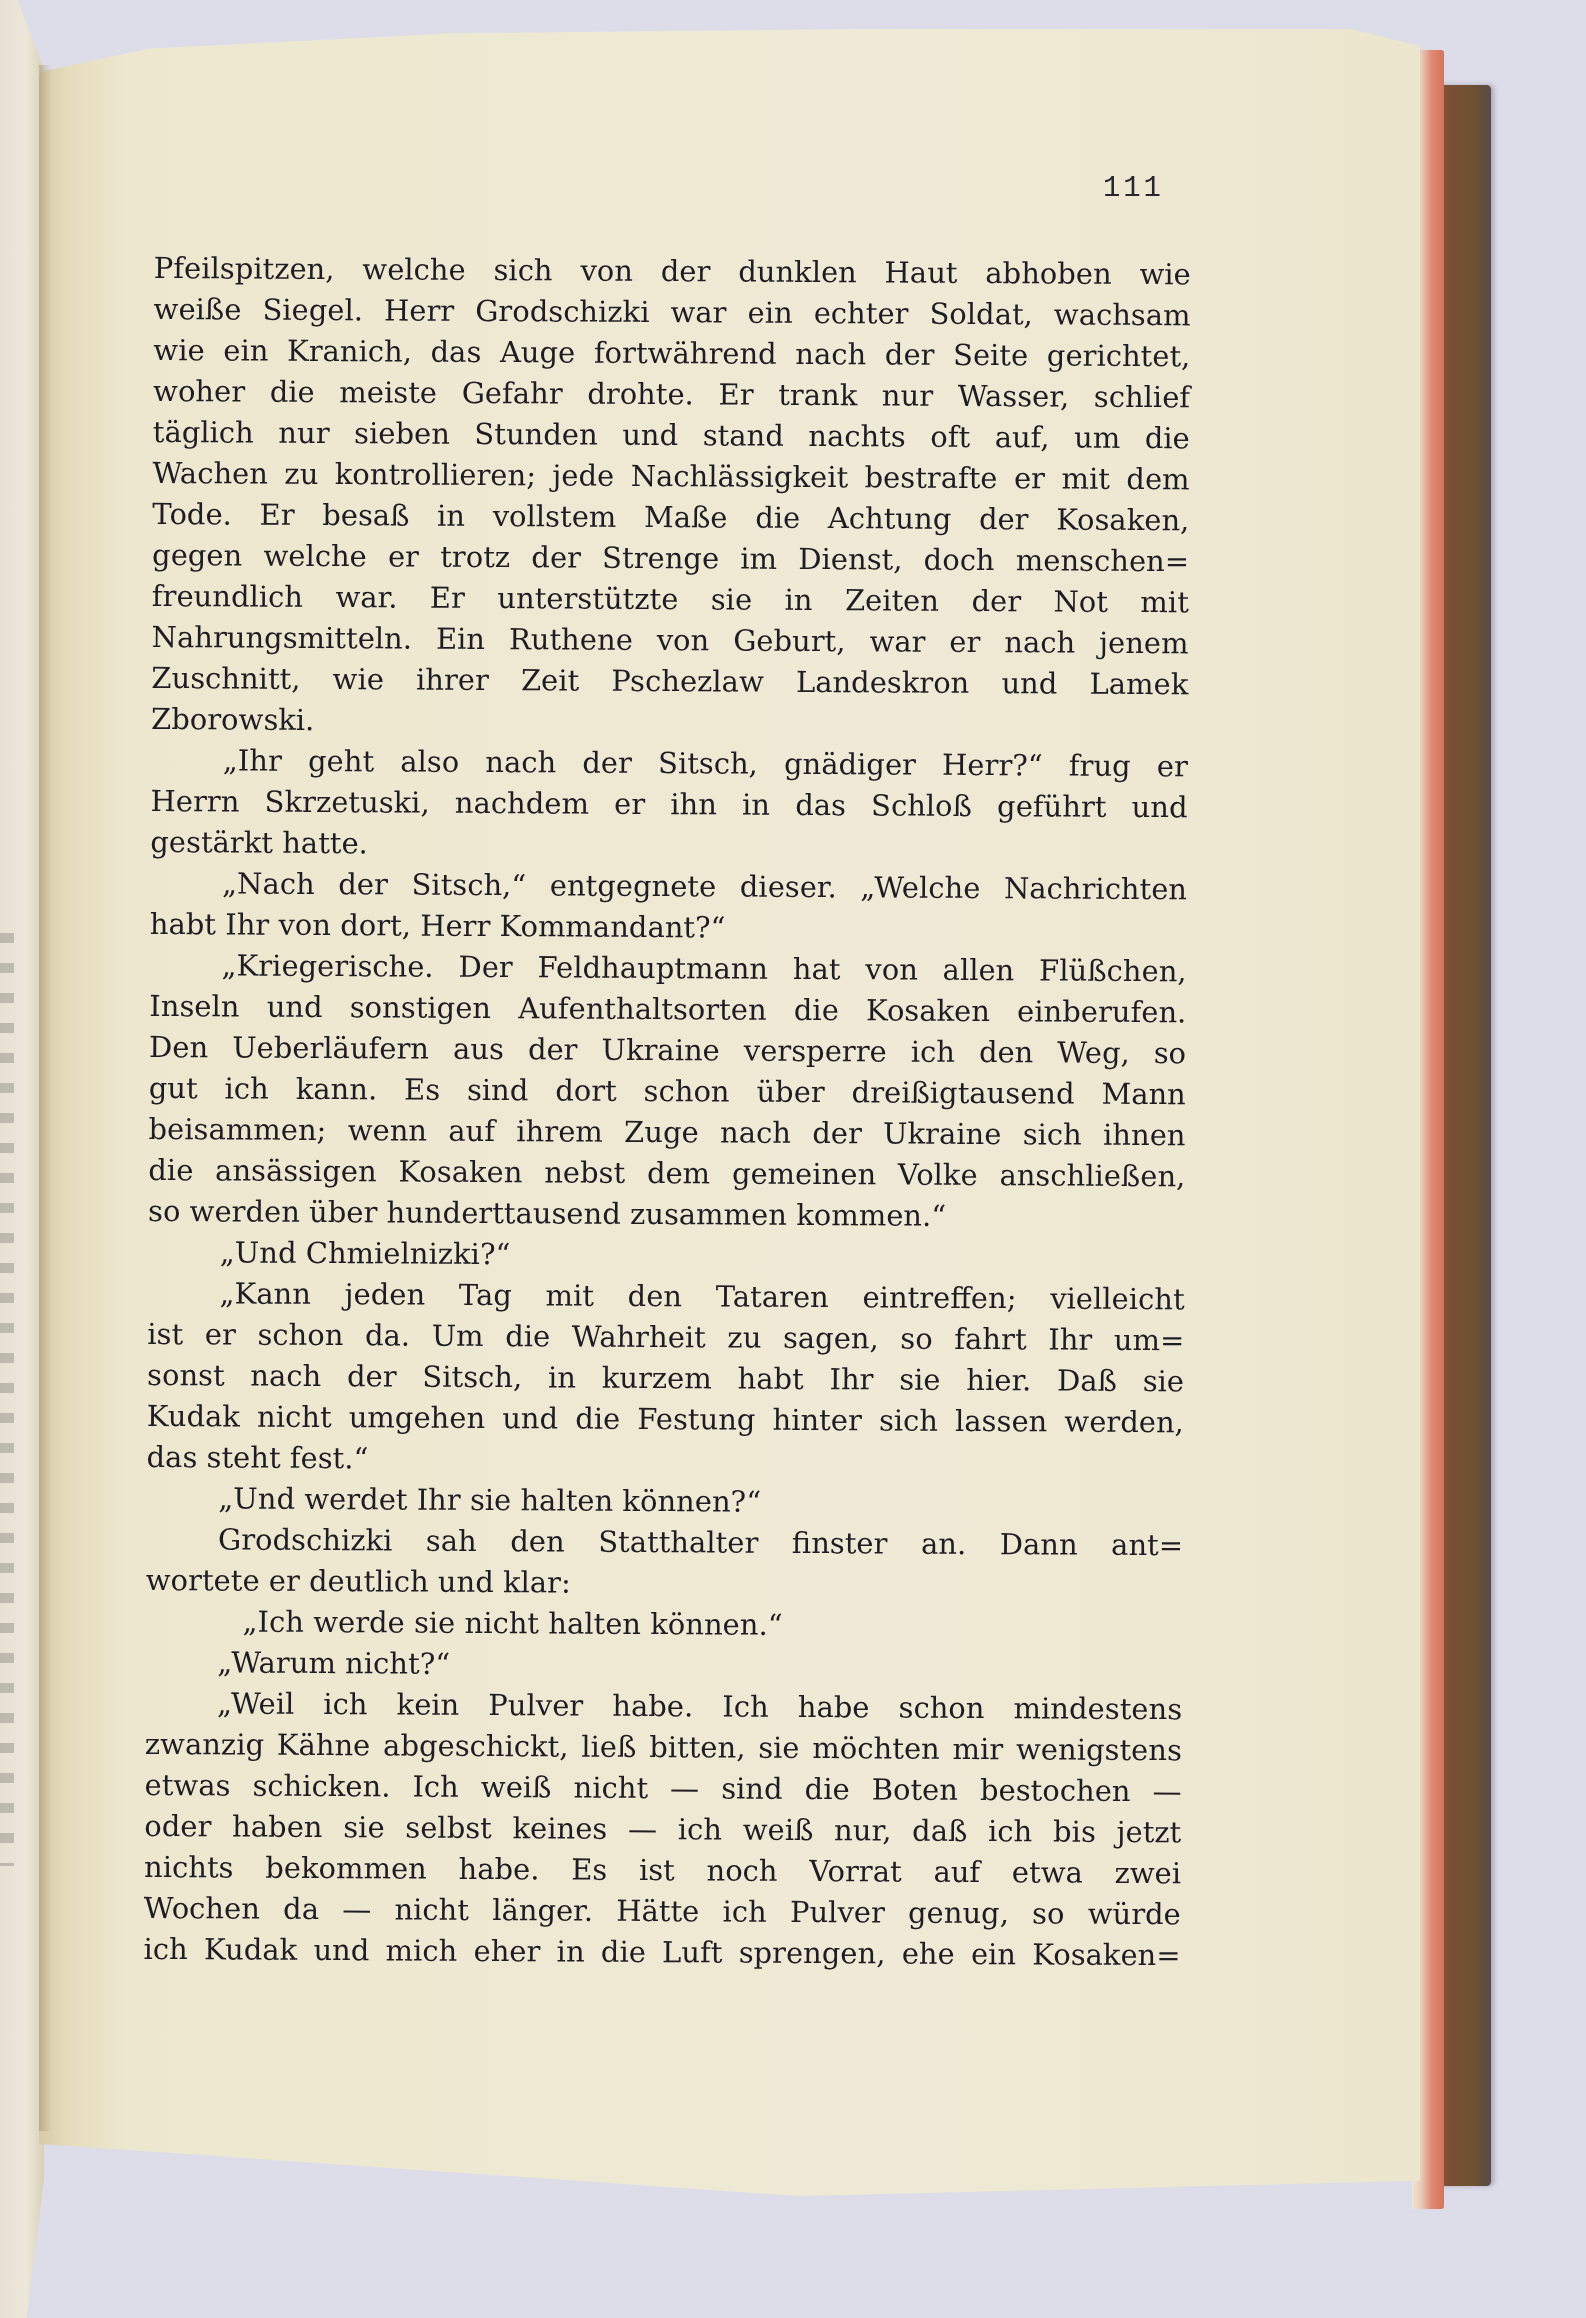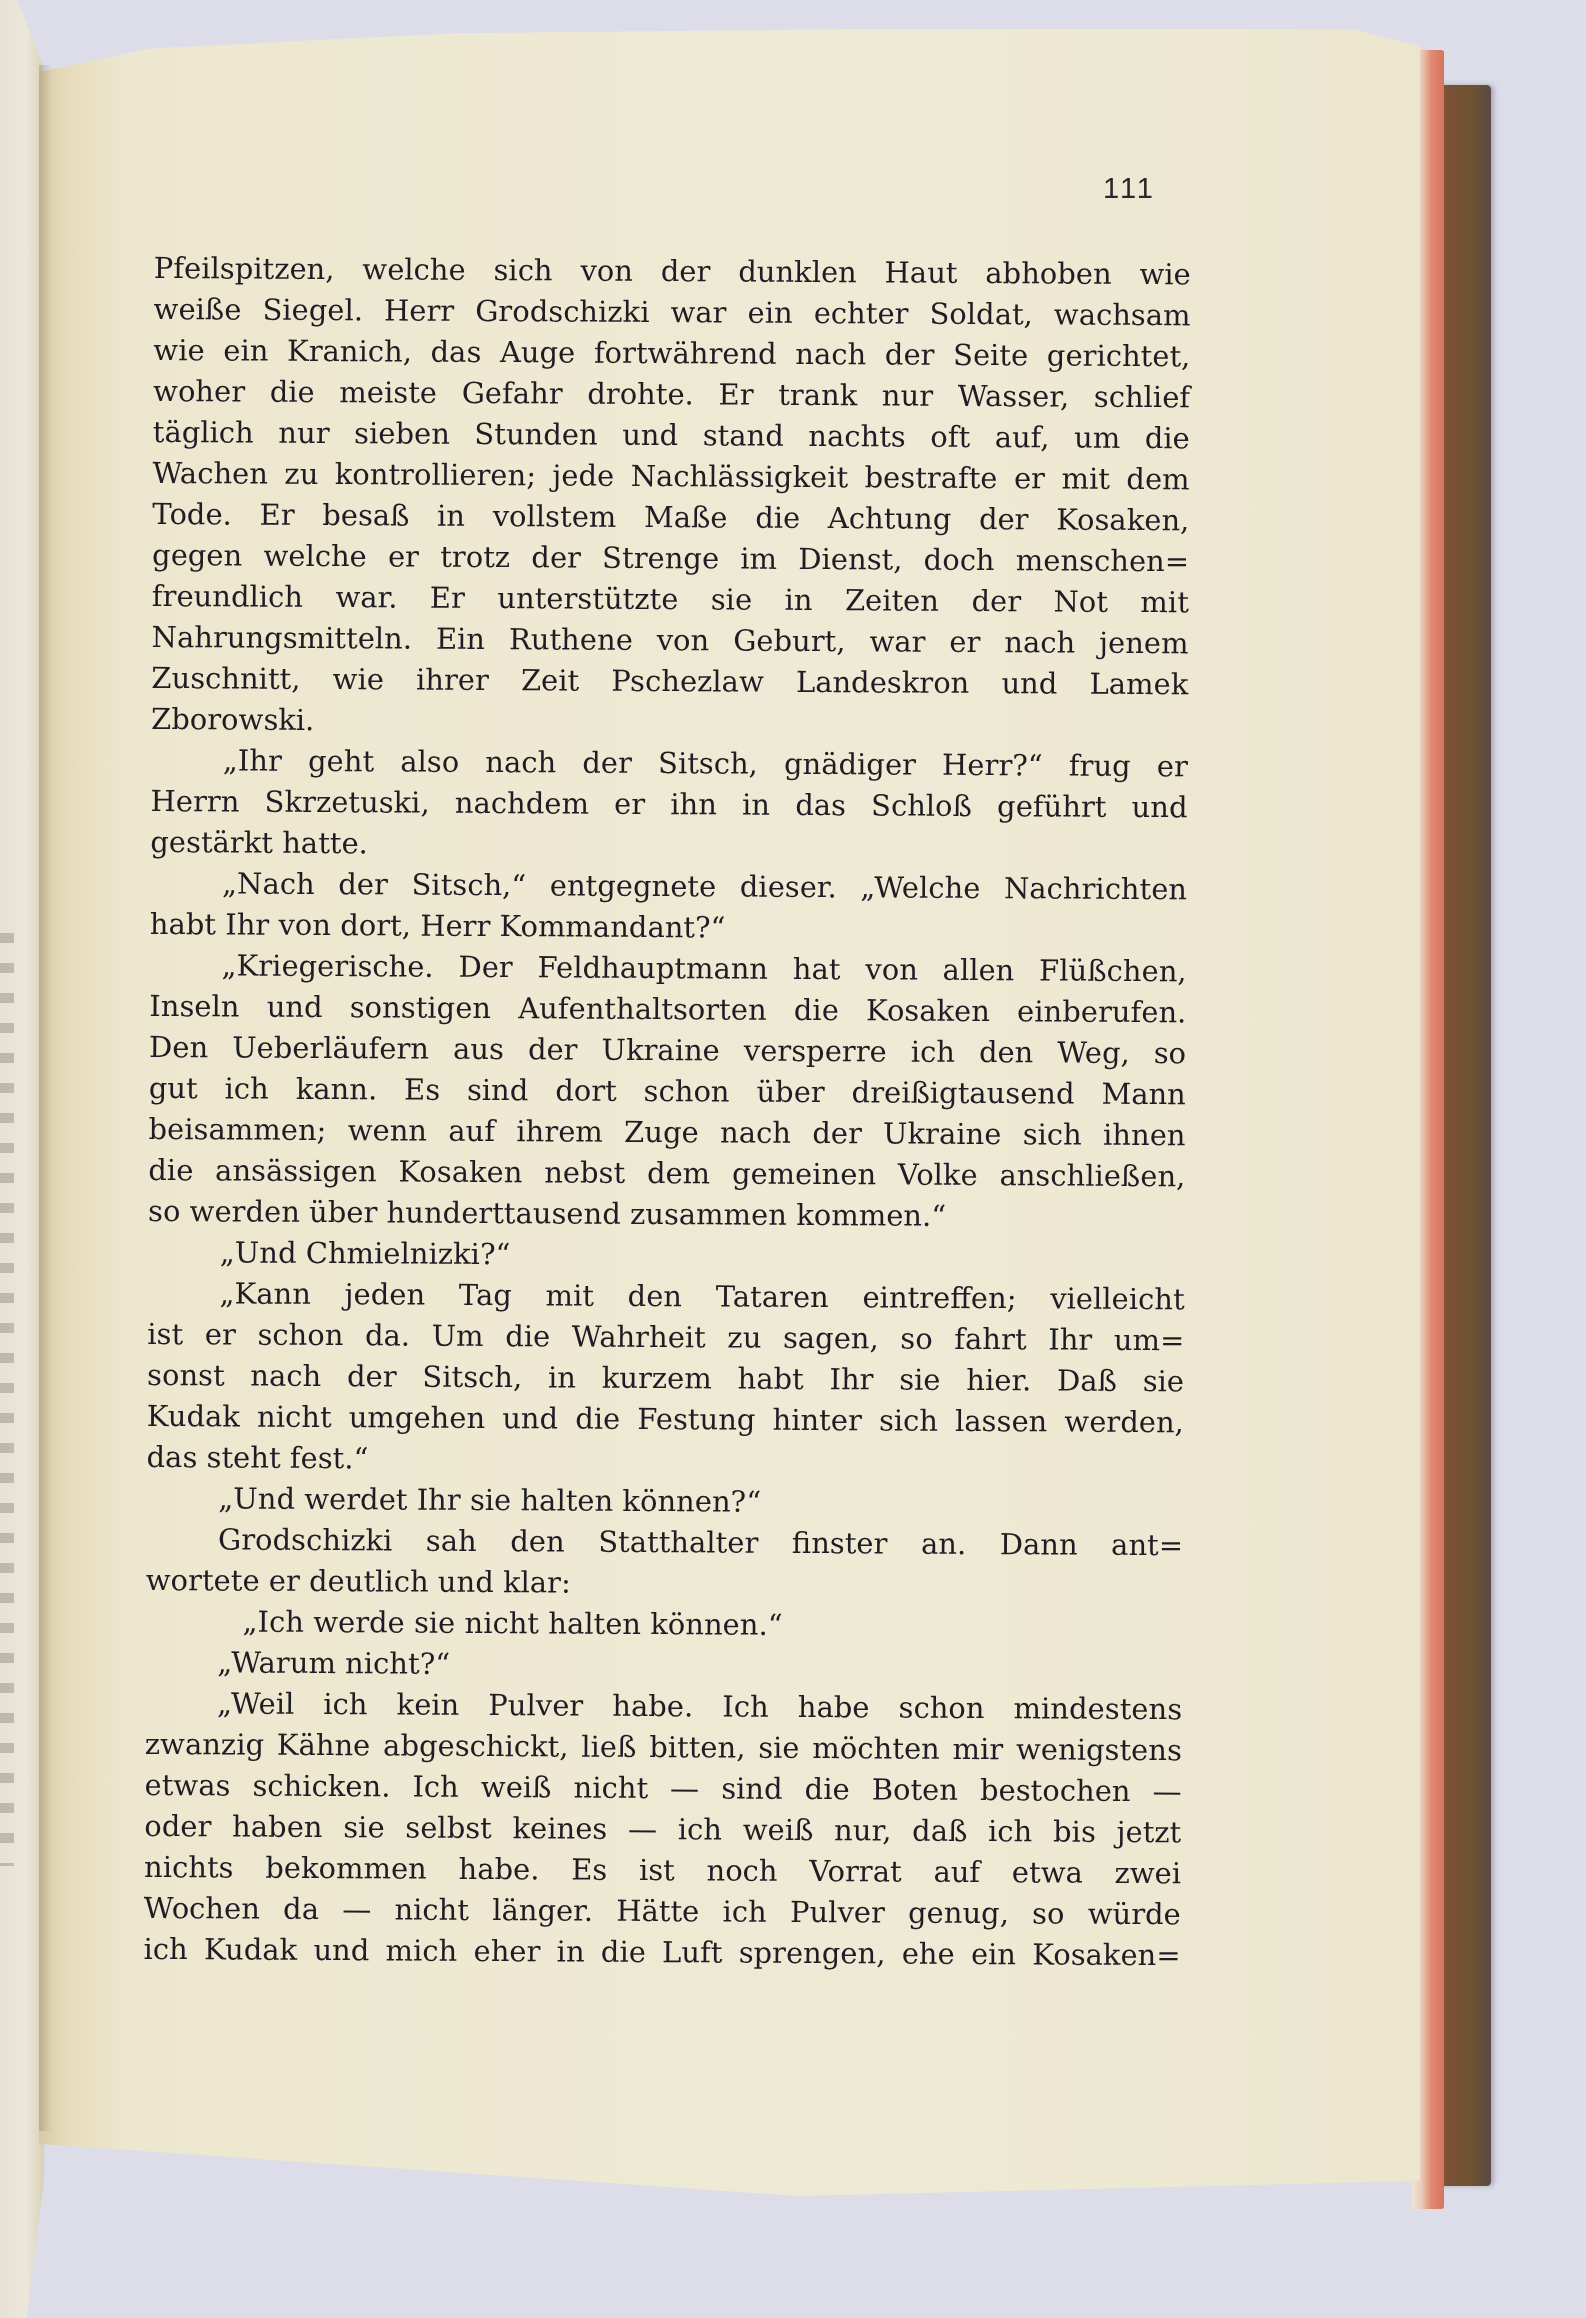--- a/index.html
+++ b/index.html
@@ -70,21 +70,21 @@
     left: 39px;
     top: 65px;
     width: 13px;
     height: 2066px;
     background: linear-gradient(90deg, rgba(140,120,80,0.35), rgba(140,120,80,0));
   }
   .page-number {
     position: absolute;
     left: 1103px;
     top: 172px;
-    font-family: Liberation Sans, sans-serif;
+    font-family: Liberation Mono, monospace;
     font-size: 29px;
     color: #2a2630;
     letter-spacing: 2.9px;
   }
   .text-block {
     position: absolute;
     left: 154px;
     top: 248px;
     width: 1037px;
     color: #1f1c24;

